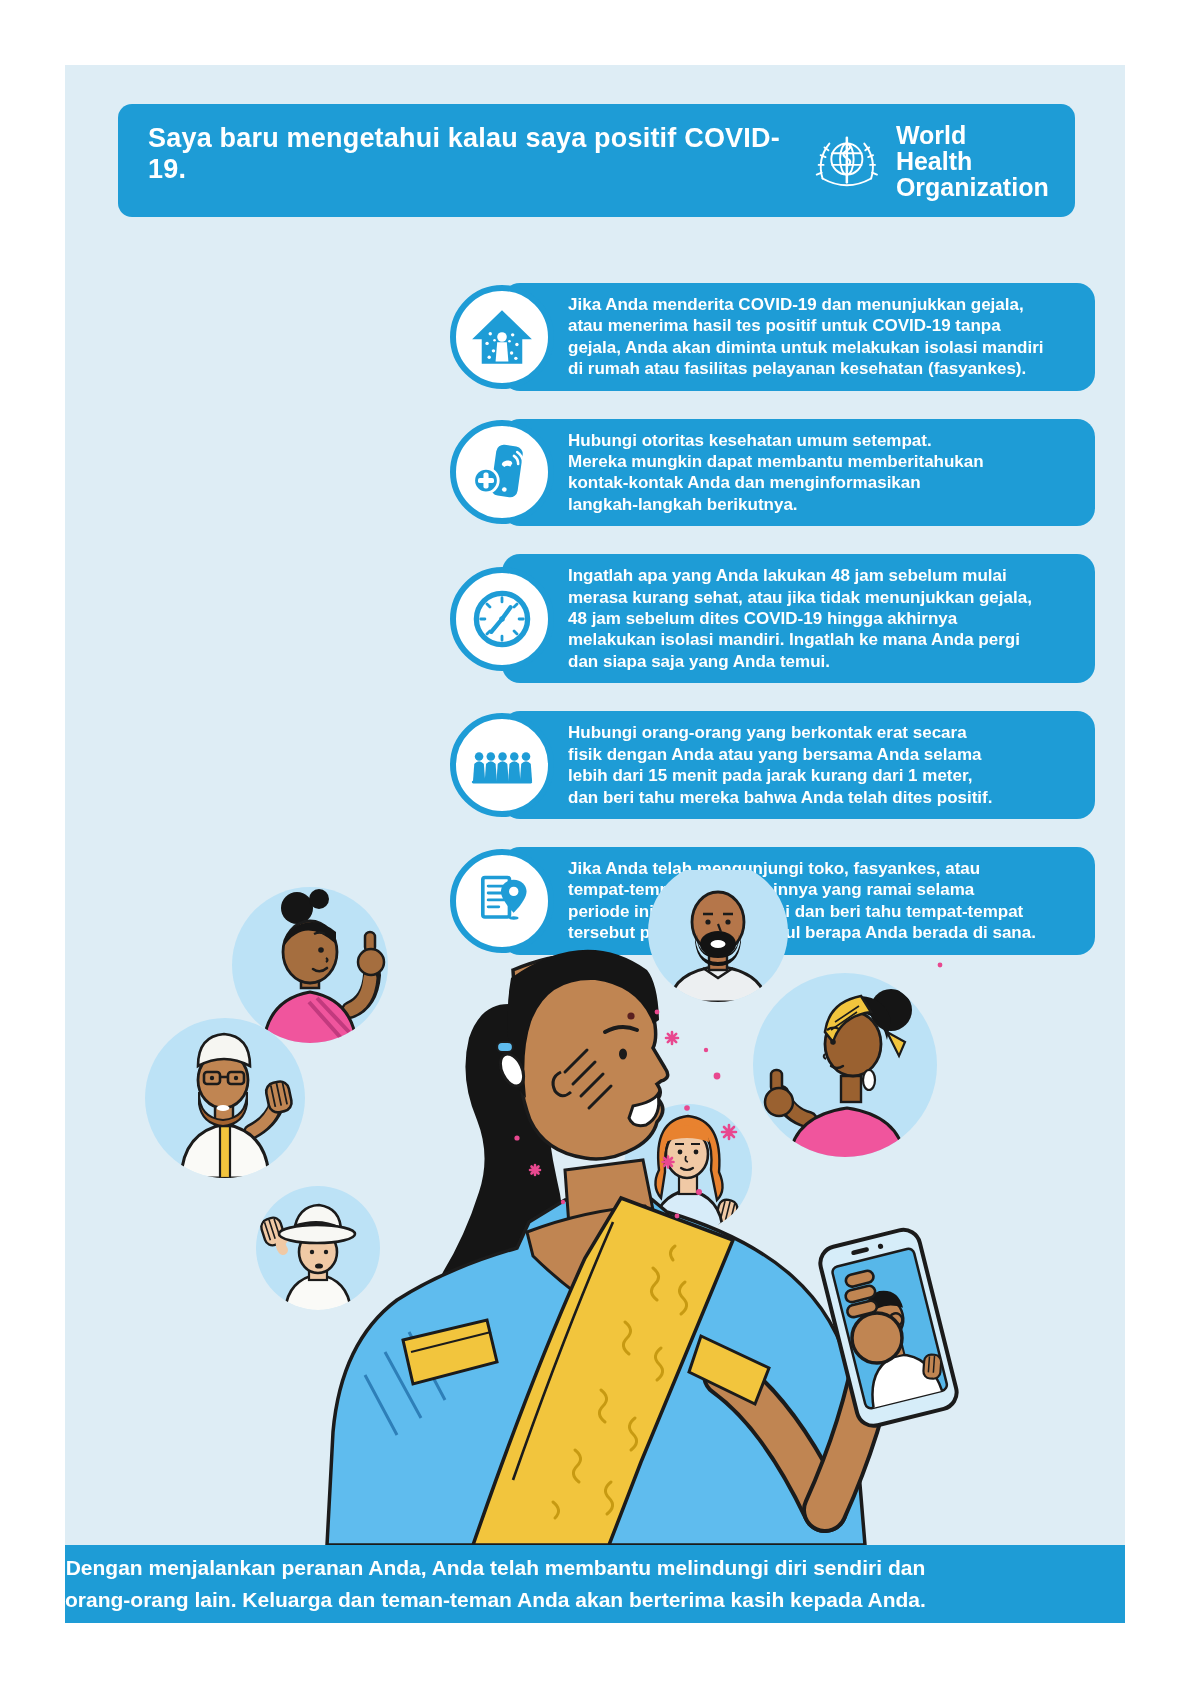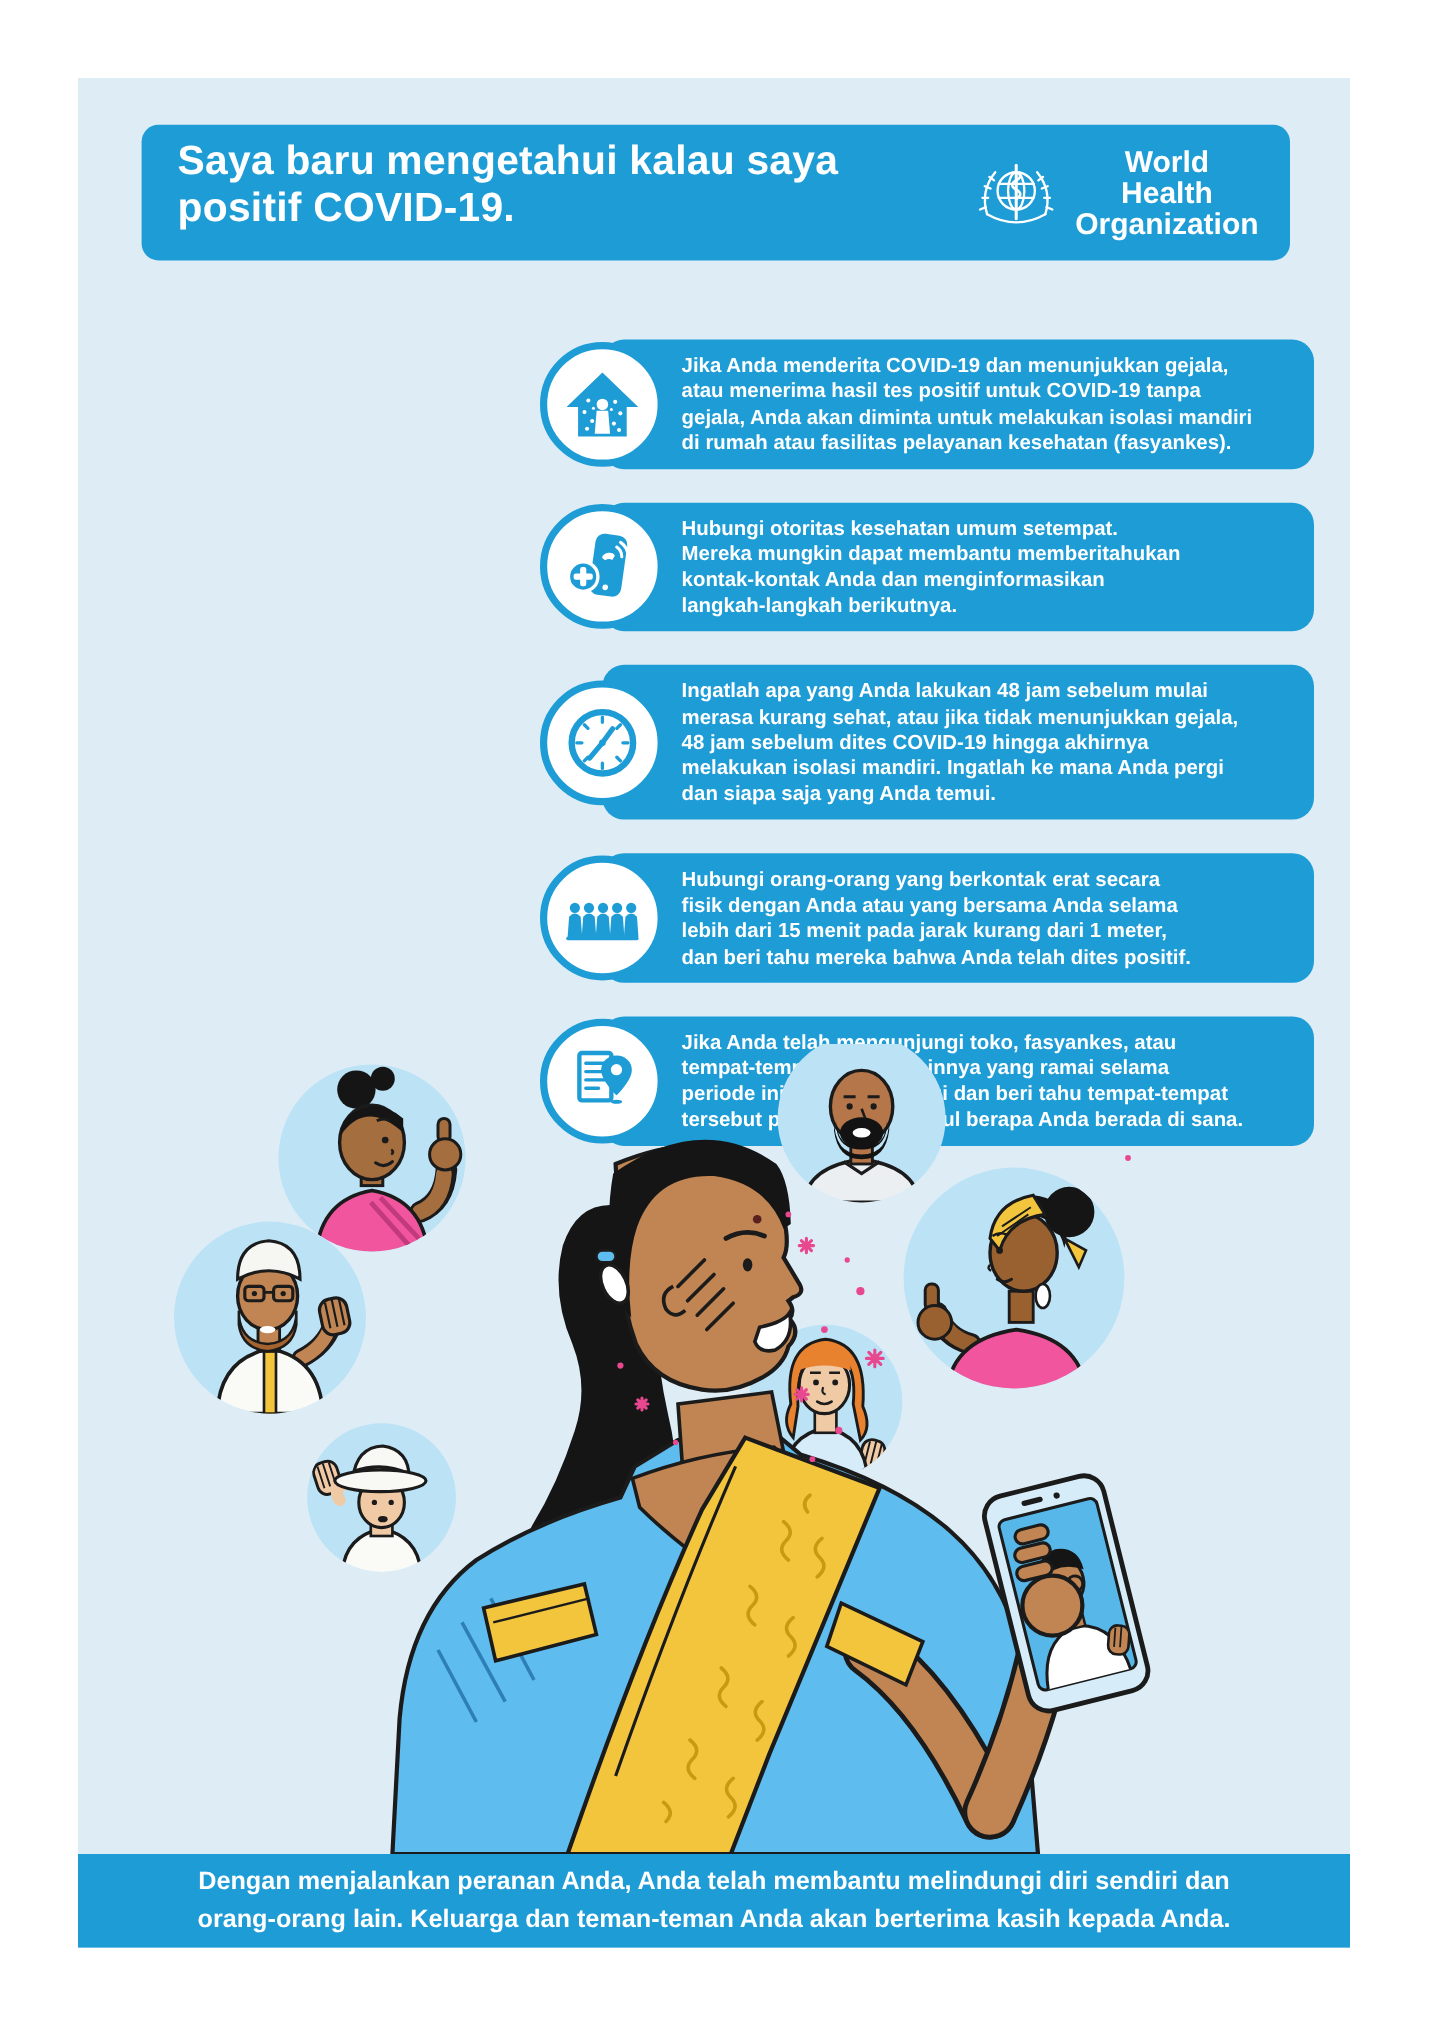--- a/index.html
+++ b/index.html
@@ -8,44 +8,44 @@
     --skin-light:#F0C9A5; --pink:#F0559D; --vpink:#E8488F; --yellow:#F2C53D;
     --sari:#5FBCEE; --hair:#151515;
   }
   *{margin:0;padding:0;box-sizing:border-box;}
   body{background:#ffffff;font-family:"Liberation Sans",sans-serif;}
   .page{position:relative;width:1191px;height:1696px;background:#fff;overflow:hidden;}
   .panel{position:absolute;left:65px;top:65px;width:1060px;height:1558px;background:var(--panel);}
   
   .header{position:absolute;left:53px;top:39px;width:957px;height:113px;background:var(--blue);
     border-radius:14px;display:flex;align-items:center;justify-content:space-between;padding:0 26px 0 30px;}
-  .header-title{color:#fff;font-size:34px;font-weight:bold;letter-spacing:.2px;margin-bottom:14px;}
+  .header-title{color:#fff;font-size:27px;font-weight:bold;letter-spacing:.2px;margin-bottom:14px;}
   .header-sub{color:rgba(255,255,255,.96);font-size:21px;font-style:italic;font-weight:400;
     line-height:1.42;white-space:pre-line;}
-  .who{display:flex;align-items:center;gap:10px;text-align:center;}
+  .who{display:flex;align-items:center;gap:10px;}
   .who-name{color:#fff;font-size:25px;font-weight:bold;line-height:1.04;}
   
   .intro{position:absolute;left:62px;top:212px;width:330px;color:var(--teal-text);
     font-weight:bold;font-size:27px;line-height:1.3;}
   .intro p{white-space:pre-line;margin-bottom:34px;}
   
   .advice{position:absolute;left:385px;top:218px;width:645px;}
   .advice-row{position:relative;margin-bottom:28px;min-height:104px;}
   .advice-box{margin-left:52px;background:var(--blue);border-radius:18px;color:#fff;
     font-weight:bold;font-size:17px;line-height:1.26;padding:11px 14px 11px 66px;
     white-space:pre-line;min-height:100px;display:flex;align-items:center;}
   .advice-circle{position:absolute;left:0;top:50%;transform:translateY(-50%);width:104px;height:104px;
     background:#fff;border:6px solid var(--blue);border-radius:50%;z-index:2;
     display:flex;align-items:center;justify-content:center;}
   .advice-circle svg{width:64px;height:64px;}
   .g-blue{fill:var(--blue);}
   .s-blue{stroke:var(--blue);fill:none;}
   
   .footer{position:absolute;left:0;top:1480px;width:1060px;height:78px;background:var(--blue);
-    display:flex;align-items:center;justify-content:center;text-align:center;}
+    display:flex;align-items:center;justify-content:flex-start;text-align:center;}
   .footer-text{color:#fff;font-weight:bold;font-size:21px;line-height:1.52;white-space:pre-line;}
   
   .illustration{position:absolute;left:0;top:805px;width:1060px;height:675px;}
 </style>
 </head>
 <body>
 
 <div class="page">
   <div class="panel">
 

